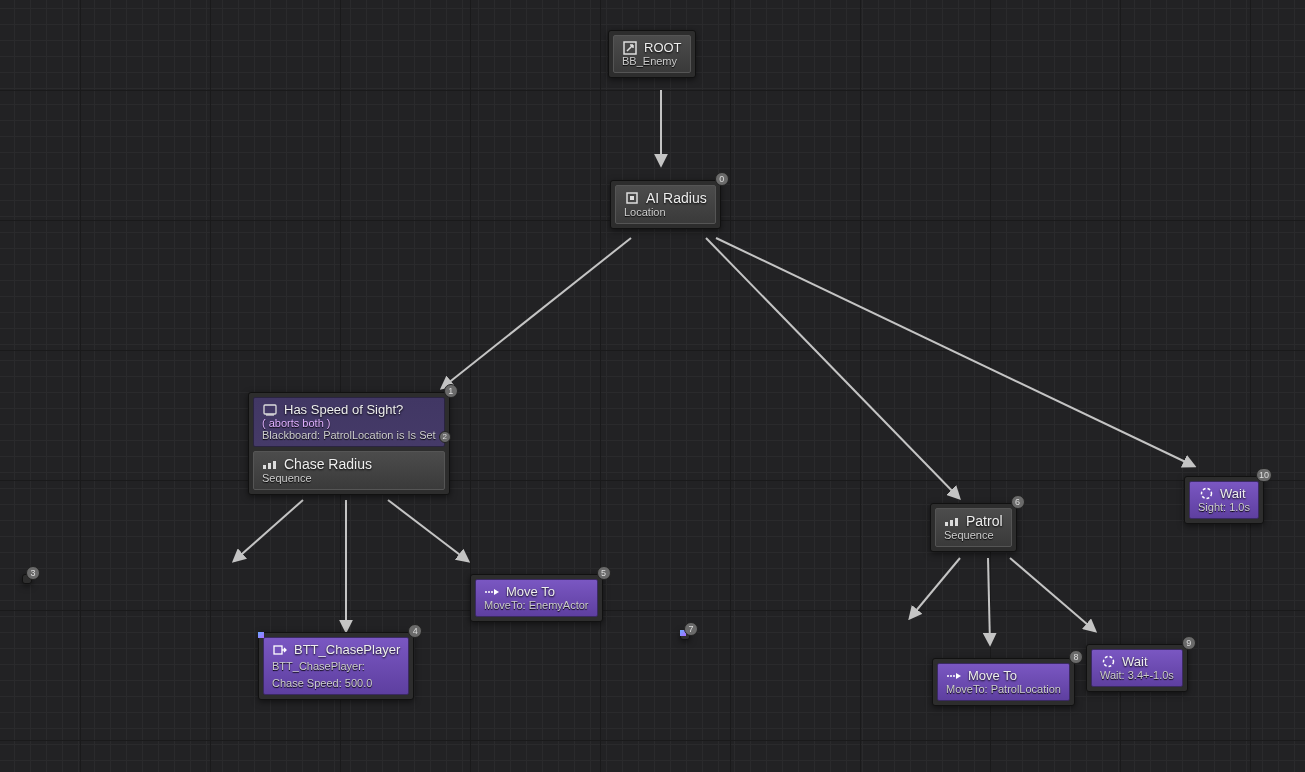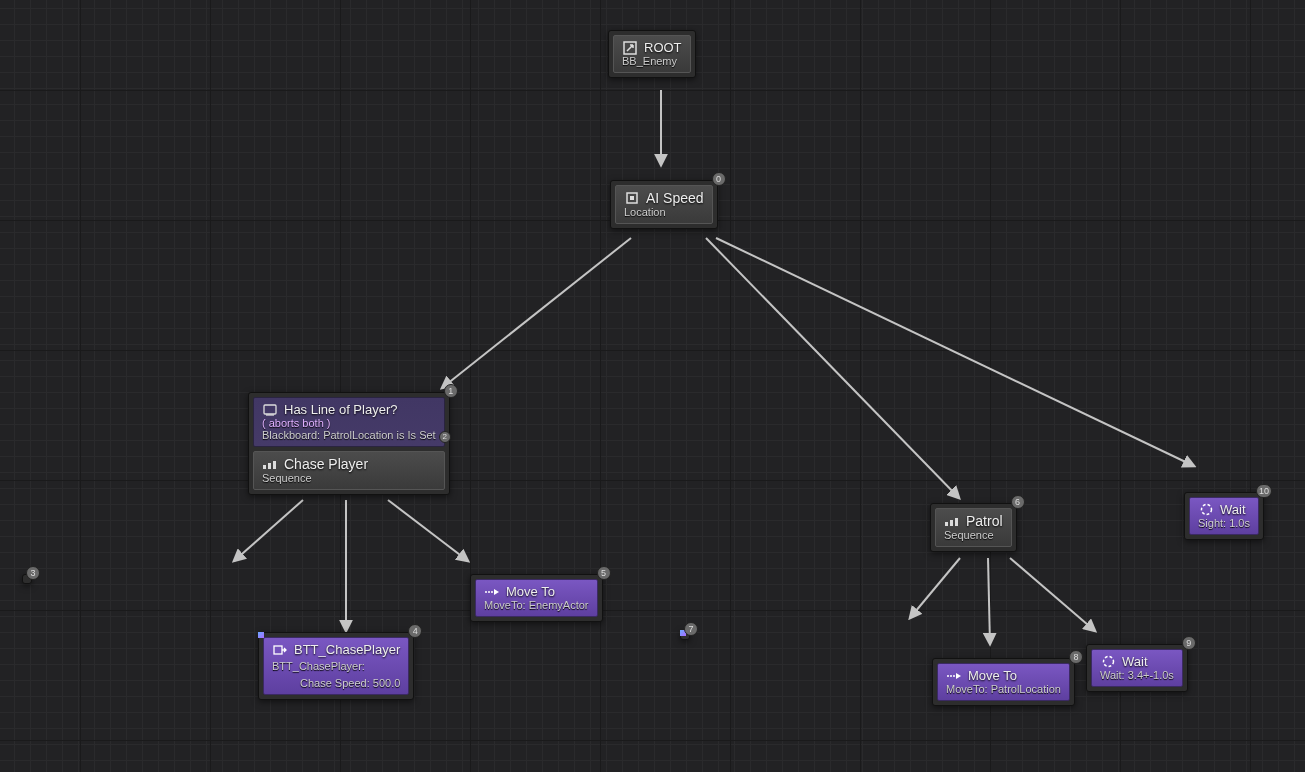--- a/index.html
+++ b/index.html
@@ -61,21 +61,21 @@
     text-shadow: 0 1px 2px #000;
     white-space: nowrap;
   }
   .title-row.small { font-size: 13px; }
   .sub {
     font-size: 11px;
     color: #ccc;
     text-shadow: 0 1px 1px #000;
     white-space: nowrap;
   }
-  .sub-t { margin-top: 2px; margin-left: 28px; }
+  .sub-t { margin-top: 2px; }
   .stack {
     display: flex;
     flex-direction: column;
     gap: 3px;
   }
   .badge {
     position: absolute;
     top: -9px;
     right: -9px;
     min-width: 14px;
@@ -165,52 +165,52 @@
 <div class="node" style="left:610px; top:180px; min-width:100px;">
   <div class="badge">0</div>
   <div class="inner">
     <div class="title-row">
       <span class="icon">
         <svg width="14" height="14" viewBox="0 0 14 14">
             <rect x="2" y="2" width="10" height="10" fill="none" stroke="#ddd" stroke-width="1.5"></rect>
             <rect x="5" y="5" width="4" height="4" fill="#ddd"></rect>
           </svg>
       </span>
-      <span>AI Speed</span>
+      <span>AI Radius</span>
     </div>
     <div class="sub">Location</div>
   </div>
 </div>
 
 <div class="node" style="left:248px; top:392px;">
   <div class="badge">1</div>
   <div class="inner purple-d decorator">
     <div class="mini-badge" style="top:33px;">2</div>
     <div class="title-row small">
       <span class="icon">
         <svg width="14" height="12" viewBox="0 0 14 12">
             <rect x="1" y="1" width="12" height="9" rx="1" fill="none" stroke="#ddd" stroke-width="1.3"></rect>
             <line x1="3" y1="11" x2="11" y2="11" stroke="#ddd" stroke-width="1.3"></line>
           </svg>
       </span>
-      <span>Has Line of Player?</span>
+      <span>Has Speed of Sight?</span>
     </div>
     <div class="sub" style="color:#e0b0ff;">( aborts both )</div>
     <div class="sub">Blackboard: PatrolLocation is Is Set</div>
   </div>
   <div class="inner">
     <div class="title-row">
       <span class="icon">
         <svg width="16" height="12" viewBox="0 0 16 12">
             <rect x="1" y="7" width="3" height="4" fill="#ddd"></rect>
             <rect x="6" y="5" width="3" height="6" fill="#ddd"></rect>
             <rect x="11" y="3" width="3" height="8" fill="#ddd"></rect>
           </svg>
       </span>
-      <span>Chase Player</span>
+      <span>Chase Radius</span>
     </div>
     <div class="sub">Sequence</div>
   </div>
 </div>
 
 <div class="node" style="left:22px; top:574px;">
   <div class="badge">3</div>
 </div>
 
 <div class="node" style="left:258px; top:632px;">
@@ -297,21 +297,21 @@
         <svg width="13" height="13" viewBox="0 0 13 13">
             <circle cx="6.5" cy="6.5" r="5" fill="none" stroke="#fff" stroke-width="1.5" stroke-dasharray="2.8 2"></circle>
           </svg>
       </span>
       <span>Wait</span>
     </div>
     <div class="sub">Wait: 3.4+-1.0s</div>
   </div>
 </div>
 
-<div class="node" style="left:1184px; top:492px;">
+<div class="node" style="left:1184px; top:476px;">
   <div class="badge">10</div>
   <div class="inner purple">
     <div class="title-row small">
       <span class="icon">
         <svg width="13" height="13" viewBox="0 0 13 13">
             <circle cx="6.5" cy="6.5" r="5" fill="none" stroke="#fff" stroke-width="1.5" stroke-dasharray="2.8 2"></circle>
           </svg>
       </span>
       <span>Wait</span>
     </div>

